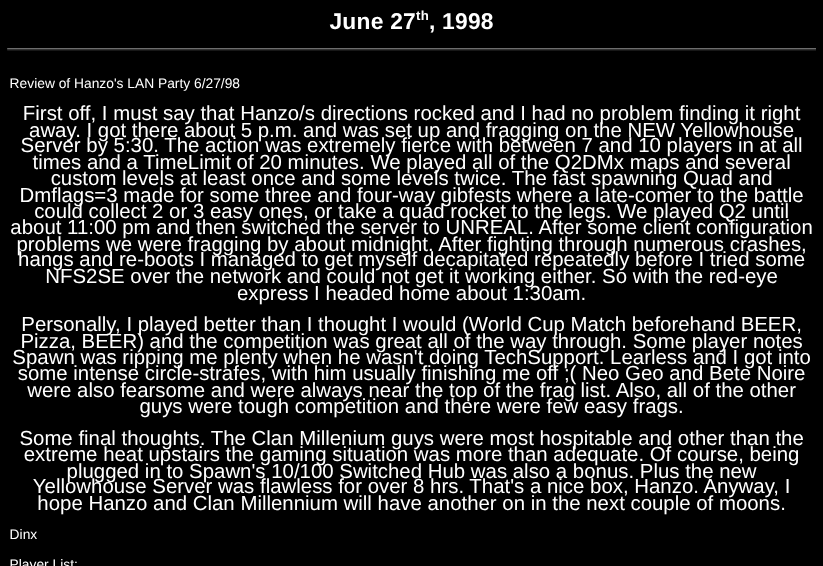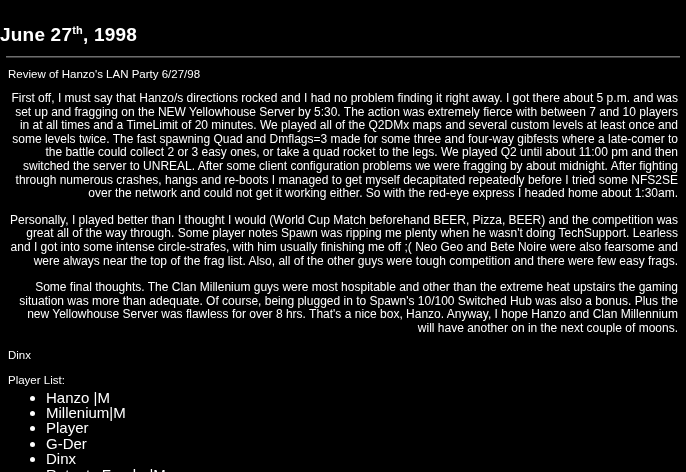--- a/index.html
+++ b/index.html
@@ -13,52 +13,53 @@
     overflow: hidden;
     font-family: "Liberation Sans", sans-serif;
     color: #ffffff;
   }
   .page {
     width: 686px;
     box-sizing: border-box;
     padding: 0;
   }
   .title {
+    text-align: center;
     font-size: 19px;
     font-weight: bold;
     color: #ffffff;
-    padding: 24px 0 7px 0;
+    padding: 8px 0 7px 0;
     letter-spacing: 0.2px;
   }
   .title sup {
     font-size: 11px;
     vertical-align: super;
     line-height: 0;
   }
   .rule {
     border: none;
     border-top: 1px solid #6d6d6d;
     border-bottom: 1px solid #3a3a3a;
     height: 0;
     margin: 3px 6px 0 6px;
   }
   .body-wrap {
     padding: 10px 8px 0 8px;
   }
   .review-head {
     font-size: 11.5px;
     font-weight: normal;
-    margin: 0 0 12px 0;
+    margin: 12px 0 12px 0;
     color: #ffffff;
   }
   p.para {
-    font-size: 12px;
+    font-size: 17px;
     line-height: 13.6px;
     margin: 0 0 13px 0;
-    text-align: right;
+    text-align: center;
     color: #ffffff;
   }
   .signature {
     font-size: 11.5px;
     margin: 0 0 13px 0;
   }
   .players-label {
     font-size: 11.5px;
     margin: 0 0 4px 0;
   }

